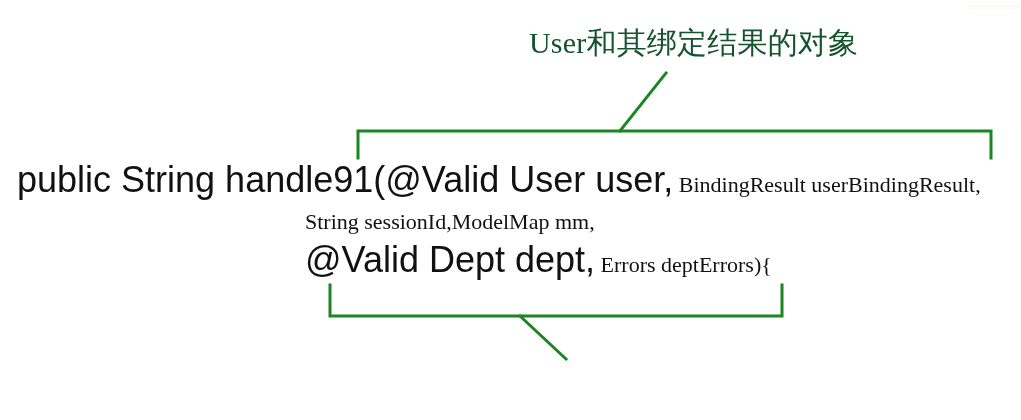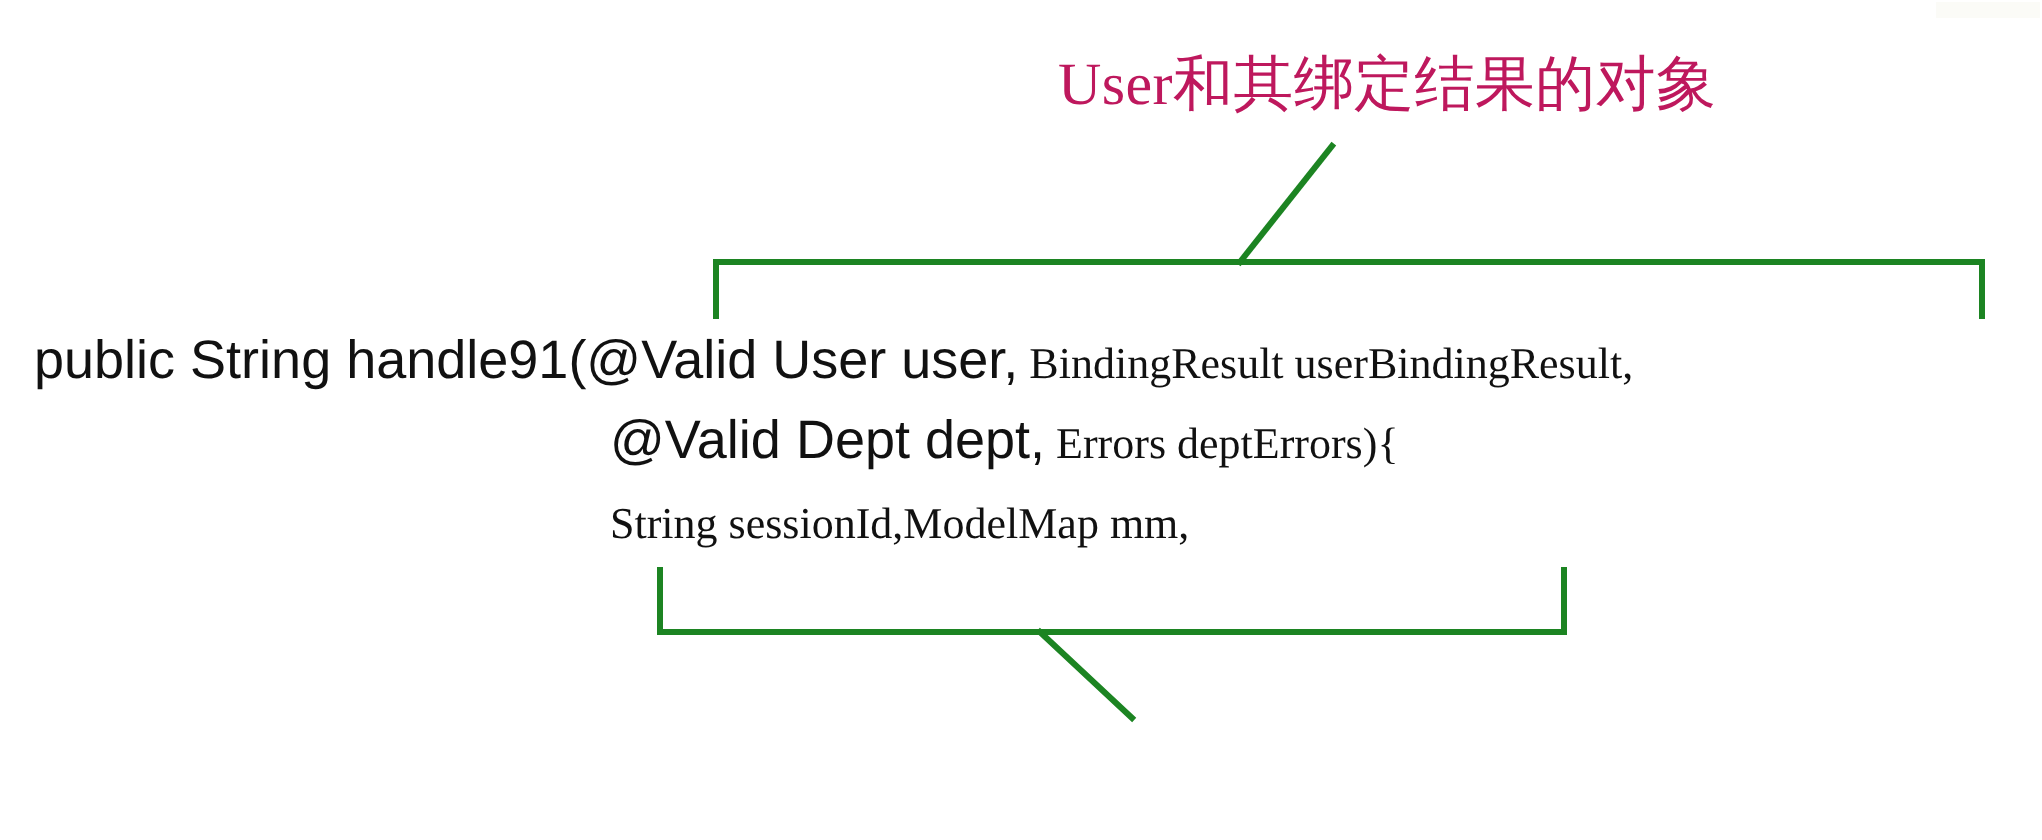--- a/index.html
+++ b/index.html
@@ -16,21 +16,21 @@
   #canvas {
     position: relative;
     width: 1021px;
     height: 420px;
     background: #ffffff;
   }
 
   
   .annotation {
     position: absolute;
-    color: #be185d;
+    color: #14532d;
     font-family: "Liberation Serif", serif;
     font-size: 30px;
     line-height: 1.05;
     white-space: nowrap;
     letter-spacing: 0.2px;
   }
   #annotation-top {
     left: 529px;
     top: 27px;
   }
@@ -52,21 +52,21 @@
   }
   .code-line {
     height: 40px;
   }
   #code-line-1 { padding-left: 17px; }
   #code-line-2 { padding-left: 305px; }
   #code-line-3 { padding-left: 305px; }
 
   .seg-sans {
     font-family: "Liberation Sans", sans-serif;
-    font-size: 27px;
+    font-size: 36px;
   }
   .seg-serif {
     font-family: "Liberation Serif", serif;
     font-size: 22px;
     margin-top: 24px;
   }
 
   
   #bracket-layer {
     position: absolute;
@@ -95,26 +95,26 @@
   <div id="scan-artifact"></div>
 
   <div class="annotation" id="annotation-top">User和其绑定结果的对象</div>
 
   <div id="code-block">
 
     <div class="code-line" id="code-line-1">
       <span class="seg-sans">public String handle91(@Valid User user,</span><span class="seg-serif"> BindingResult userBindingResult,</span>
     </div>
 
+    <div class="code-line" id="code-line-2">
+      <span class="seg-serif">String sessionId,ModelMap mm,</span>
+    </div>
+
     <div class="code-line" id="code-line-3">
       <span class="seg-sans">@Valid Dept dept,</span><span class="seg-serif"> Errors deptErrors){</span>
-    </div>
-
-    <div class="code-line" id="code-line-2">
-      <span class="seg-serif">String sessionId,ModelMap mm,</span>
     </div>
 
   </div>
 
   <svg id="bracket-layer" viewBox="0 0 1021 420" width="1021" height="420">
     <g fill="none" stroke="#1c8422" stroke-width="3" stroke-linecap="square">
       <path id="bracket-top-path" d="M 358 158 L 358 131 L 991 131 L 991 158"></path>
       <path id="leader-top-path" d="M 620 131 L 666 73"></path>
       <path id="bracket-bottom-path" d="M 330 285 L 330 316 L 782 316 L 782 285"></path>
       <path id="leader-bottom-path" d="M 520 316 L 566 359"></path>

